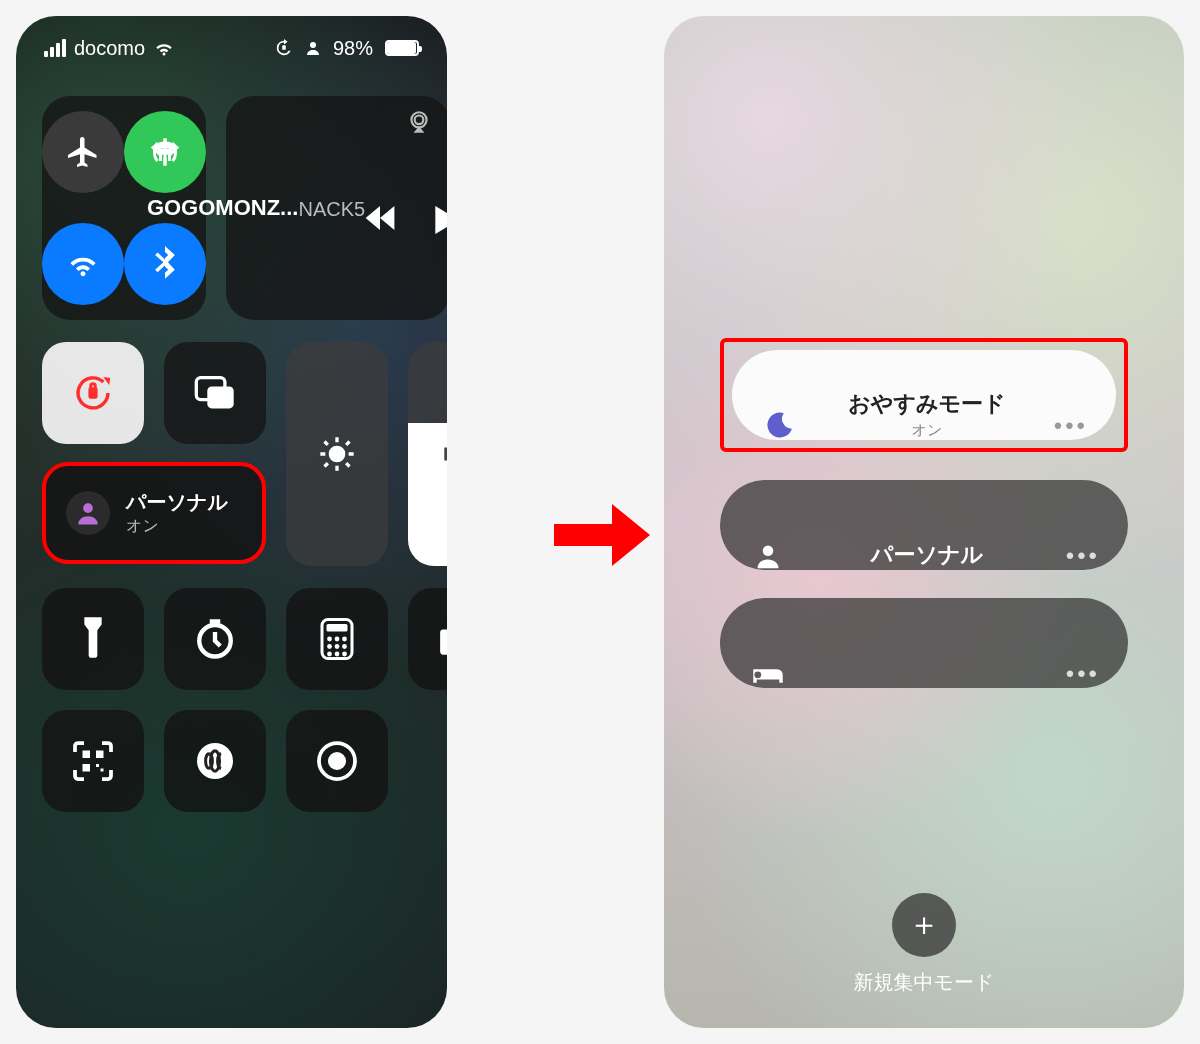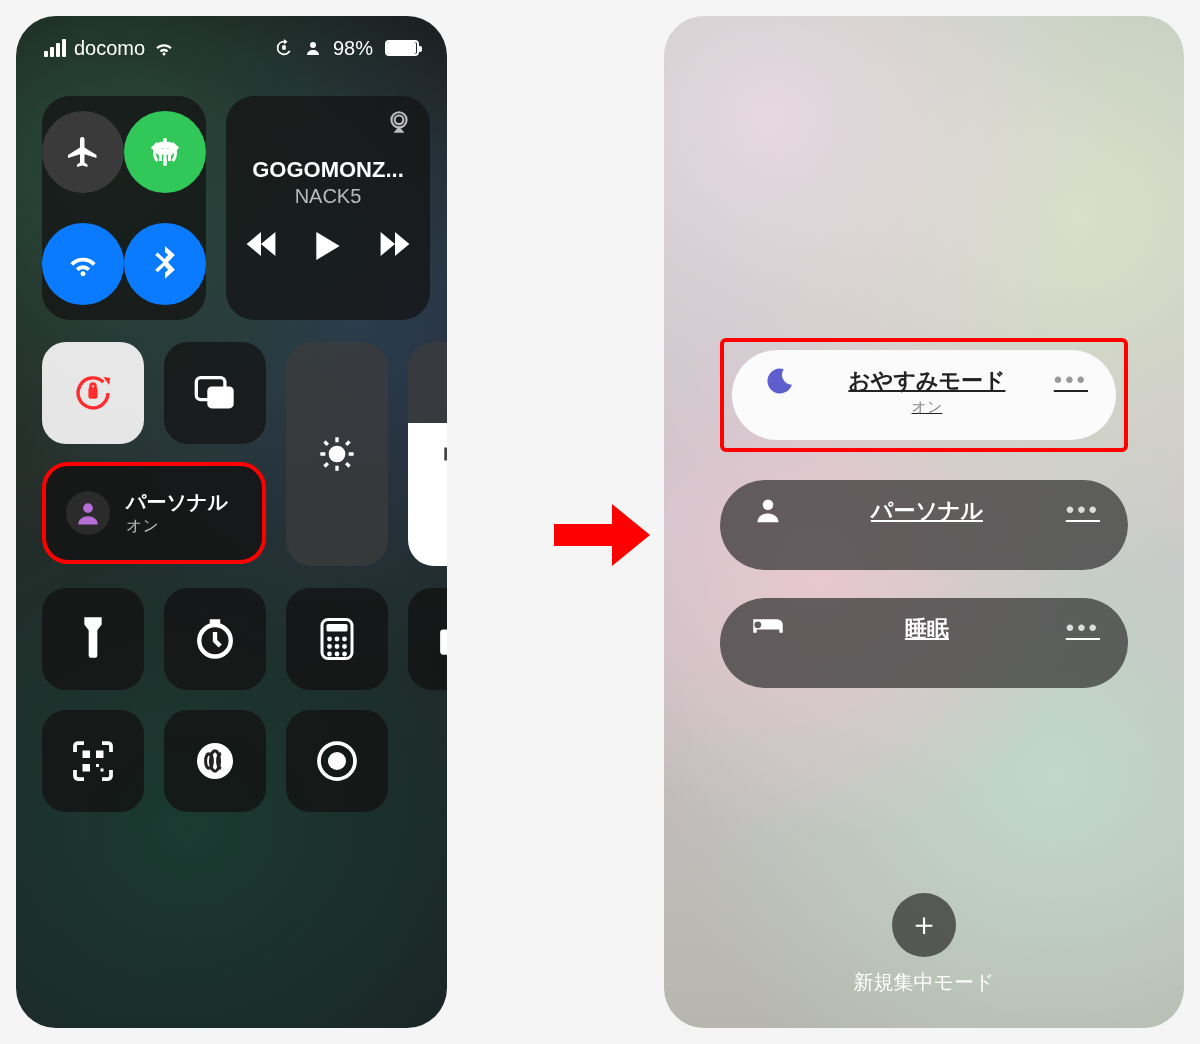--- a/index.html
+++ b/index.html
@@ -79,21 +79,21 @@
   .circle-dark  { background: #3a3a3a; }
 
   .row1 { display:flex; gap:20px; }
   .connectivity {
     width: 224px; height: 224px;
     display:grid; grid-template-columns:1fr 1fr; grid-template-rows:1fr 1fr;
     place-items:center;
   }
   .media {
     width: 224px; height: 224px;
-    display:flex; flex-direction:column; align-items:center; justify-content:center;
+    display:flex; flex-direction:row; align-items:center; justify-content:center;
     color:#fff; position:relative; padding:20px;
   }
   .media .airplay{ position:absolute; top:14px; right:18px; color:#bbb;}
   .media-title{ font-size:22px; font-weight:600; text-align:center; }
   .media-sub  { font-size:20px; color:#bbb; margin-top:2px;}
   .media-ctrls{ display:flex; gap:40px; margin-top:24px; color:#fff;}
 
   .row2 { display:flex; gap:20px; margin-top:22px; align-items:flex-start; }
   .lock-mirror-col { display:flex; flex-direction:column; gap:18px; width:224px;}
   .lock-mirror { display:flex; gap:20px; }
@@ -142,22 +142,22 @@
       radial-gradient(circle at 30% 55%, #e8c8d0 0%, transparent 40%),
       radial-gradient(circle at 75% 75%, #c0d8c8 0%, transparent 45%),
       linear-gradient(180deg, #bfc9bf 0%, #cfc4cc 50%, #b6b6ae 100%);
   }
   .focus-list {
     position:absolute; left:56px; right:56px; top:322px;
     display:flex; flex-direction:column; gap:28px;
   }
   .focus-item {
     height:90px; border-radius:45px;
-    display:flex; align-items:flex-start; justify-content:space-between;
-    padding:16px 28px; color:#fff; background:rgba(50,50,50,0.72);text-decoration:underline;
+    display:flex; align-items:flex-end; justify-content:space-between;
+    padding:0 28px; color:#fff; background:rgba(50,50,50,0.72);
   }
   .focus-item.selected{
     background:#fbfbfc; color:#222;
   }
   .focus-item.selected .ic svg path{ fill:#5e5ecf; }
   .focus-item.selected .more{ color:#999; }
   .focus-item .ic{ width:40px; display:flex; justify-content:center;}
   .focus-item .center{ flex:1; text-align:center; }
   .focus-item .center .t{ font-size:22px; font-weight:700; }
   .focus-item .center .s{ font-size:15px; color:#888; margin-top:2px;}
@@ -440,23 +440,20 @@
       </div>
     </div>
 
     <div class="focus-item-wrap">
       <div class="focus-item">
         <span class="ic">
           <svg width="34" height="24" viewBox="0 0 30 20">
               <path fill="#fff" d="M2 4v12h3v-3h20v3h3V9a5 5 0 0 0-5-5H2zm4 2a3 3 0 1 1 0 6 3 3 0 0 1 0-6z"></path>
             </svg>
         </span>
-        <span class="center">
-          <div class="t">睡眠</div>
-        </span>
         <span class="more">•••</span>
       </div>
     </div>
 
   </div>
 
   <div class="new-focus">
     <div class="plus">＋</div>
     <div class="lbl">新規集中モード</div>
   </div>

